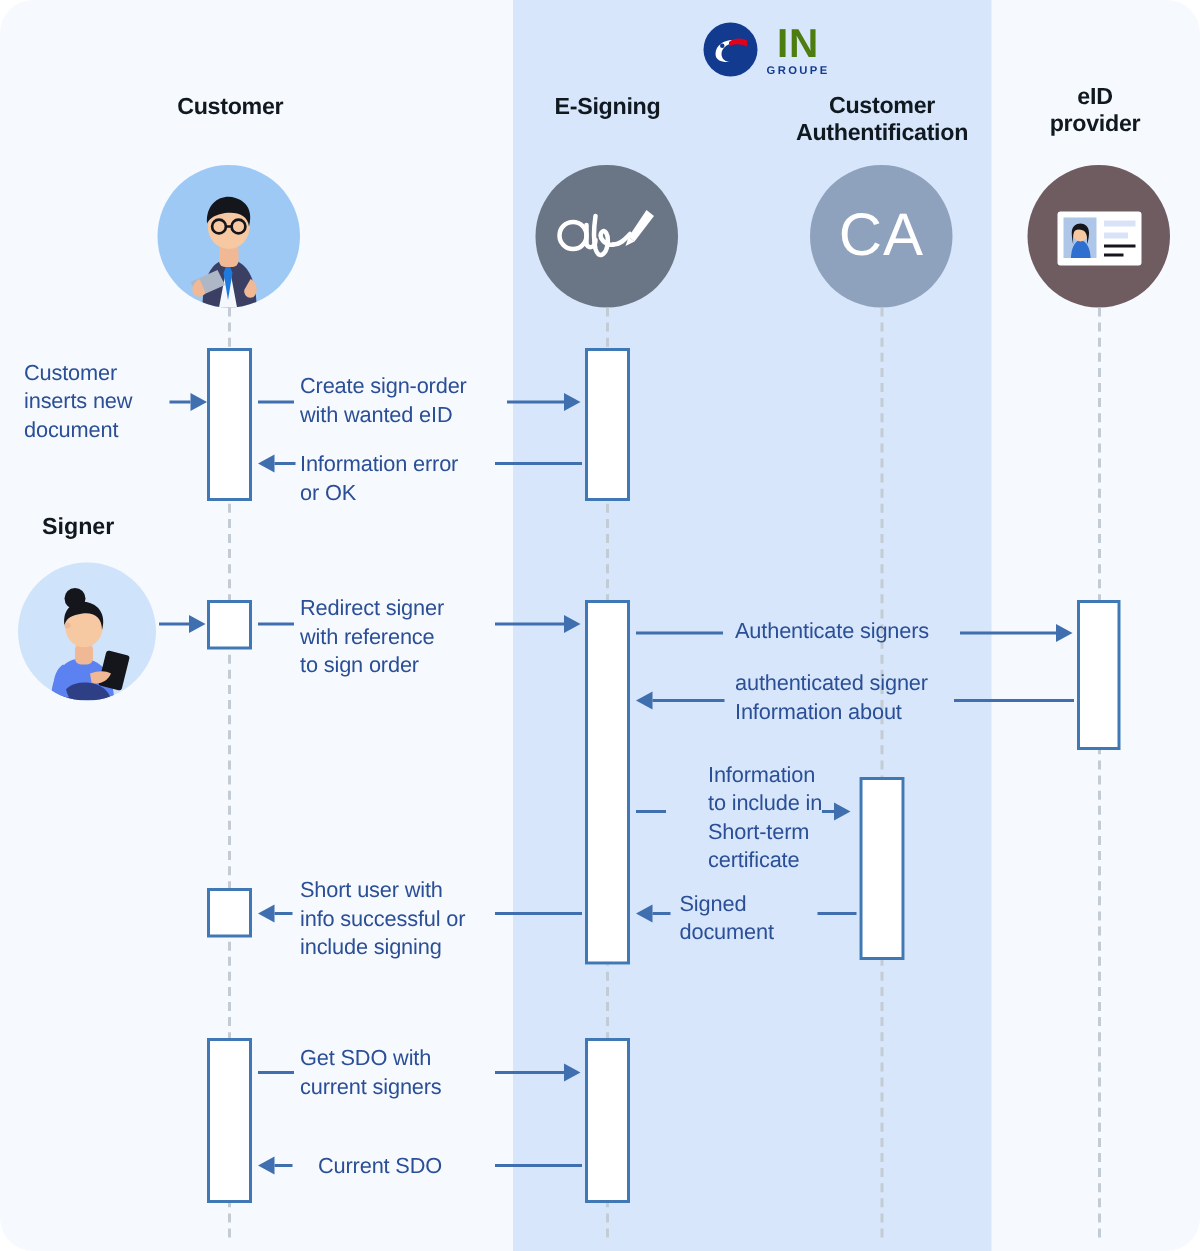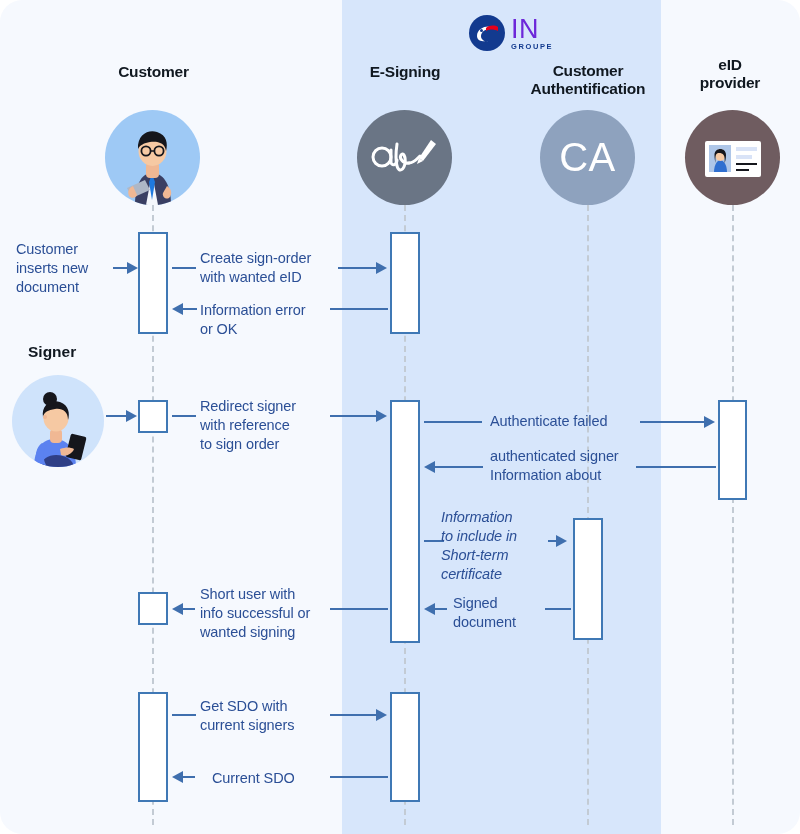--- a/index.html
+++ b/index.html
@@ -20,21 +20,21 @@
     position:absolute;color:#2b4f96;font-size:14.5px;line-height:1.32;
     letter-spacing:-0.1px;
   }
   .seg{position:absolute;height:0;border-top:2.6px solid #3f6fae;}
   .arrowhead{position:absolute;width:0;height:0;}
   .arrowhead.r{border-top:6.5px solid transparent;border-bottom:6.5px solid transparent;border-left:11px solid #3f6fae;}
   .arrowhead.l{border-top:6.5px solid transparent;border-bottom:6.5px solid transparent;border-right:11px solid #3f6fae;}
   .signer-title{position:absolute;color:#101820;font-weight:bold;font-size:15.5px;}
   .logo-wrap{position:absolute;display:flex;align-items:center;gap:5px;}
   .logo-txt{display:flex;flex-direction:column;line-height:1;}
-  .logo-in{font-weight:normal;font-size:27px;color:#6d28d9;letter-spacing:0.5px;}
+  .logo-in{font-weight:bold;font-size:27px;color:#4d7c0f;letter-spacing:0.5px;text-align:center;}
   .logo-gr{font-size:7.5px;color:#123a8f;letter-spacing:1.6px;font-weight:bold;}
 </style>
 </head>
 <body>
 
 <div id="root">
 
   <div class="band" style="left:342px;width:319px;"></div>
 
   <div class="logo-wrap" style="left:468px;top:14px;">
@@ -181,35 +181,35 @@
   <div class="msg-label" style="left:200px;top:397px;width:150px;">
     <div>Redirect signer</div>
     <div>with reference</div>
     <div>to sign order</div>
   </div>
   <div class="seg" style="left:330px;top:415px;width:46px;"></div>
   <div class="arrowhead r" style="left:376px;top:410px;"></div>
 
   <div class="seg" style="left:424px;top:421px;width:58px;"></div>
   <div class="msg-label" style="left:490px;top:412px;width:150px;">
-    <div>Authenticate failed</div>
+    <div>Authenticate signers</div>
   </div>
   <div class="seg" style="left:640px;top:421px;width:64px;"></div>
   <div class="arrowhead r" style="left:704px;top:416px;"></div>
 
   <div class="arrowhead l" style="left:424px;top:461px;"></div>
   <div class="seg" style="left:435px;top:466px;width:48px;"></div>
   <div class="msg-label" style="left:490px;top:447px;width:170px;">
     <div>authenticated signer</div>
     <div>Information about</div>
   </div>
   <div class="seg" style="left:636px;top:466px;width:80px;"></div>
 
   <div class="seg" style="left:424px;top:540px;width:20px;"></div>
-  <div class="msg-label" style="left:441px;top:508px;width:120px;font-style:italic;">
+  <div class="msg-label" style="left:472px;top:508px;width:120px;">
     <div>Information</div>
     <div>to include in</div>
     <div>Short-term</div>
     <div>certificate</div>
   </div>
   <div class="seg" style="left:548px;top:540px;width:8px;"></div>
   <div class="arrowhead r" style="left:556px;top:535px;"></div>
 
   <div class="arrowhead l" style="left:424px;top:603px;"></div>
   <div class="seg" style="left:435px;top:608px;width:12px;"></div>
@@ -217,21 +217,21 @@
     <div>Signed</div>
     <div>document</div>
   </div>
   <div class="seg" style="left:545px;top:608px;width:26px;"></div>
 
   <div class="arrowhead l" style="left:172px;top:603px;"></div>
   <div class="seg" style="left:183px;top:608px;width:12px;"></div>
   <div class="msg-label" style="left:200px;top:585px;width:160px;">
     <div>Short user with</div>
     <div>info successful or</div>
-    <div>wanted signing</div>
+    <div>include signing</div>
   </div>
   <div class="seg" style="left:330px;top:608px;width:58px;"></div>
 
   <div class="actbox" style="left:138px;top:692px;width:30px;height:110px;"></div>
   <div class="actbox" style="left:390px;top:692px;width:30px;height:110px;"></div>
 
   <div class="seg" style="left:172px;top:714px;width:24px;"></div>
   <div class="msg-label" style="left:200px;top:697px;width:150px;">
     <div>Get SDO with</div>
     <div>current signers</div>

